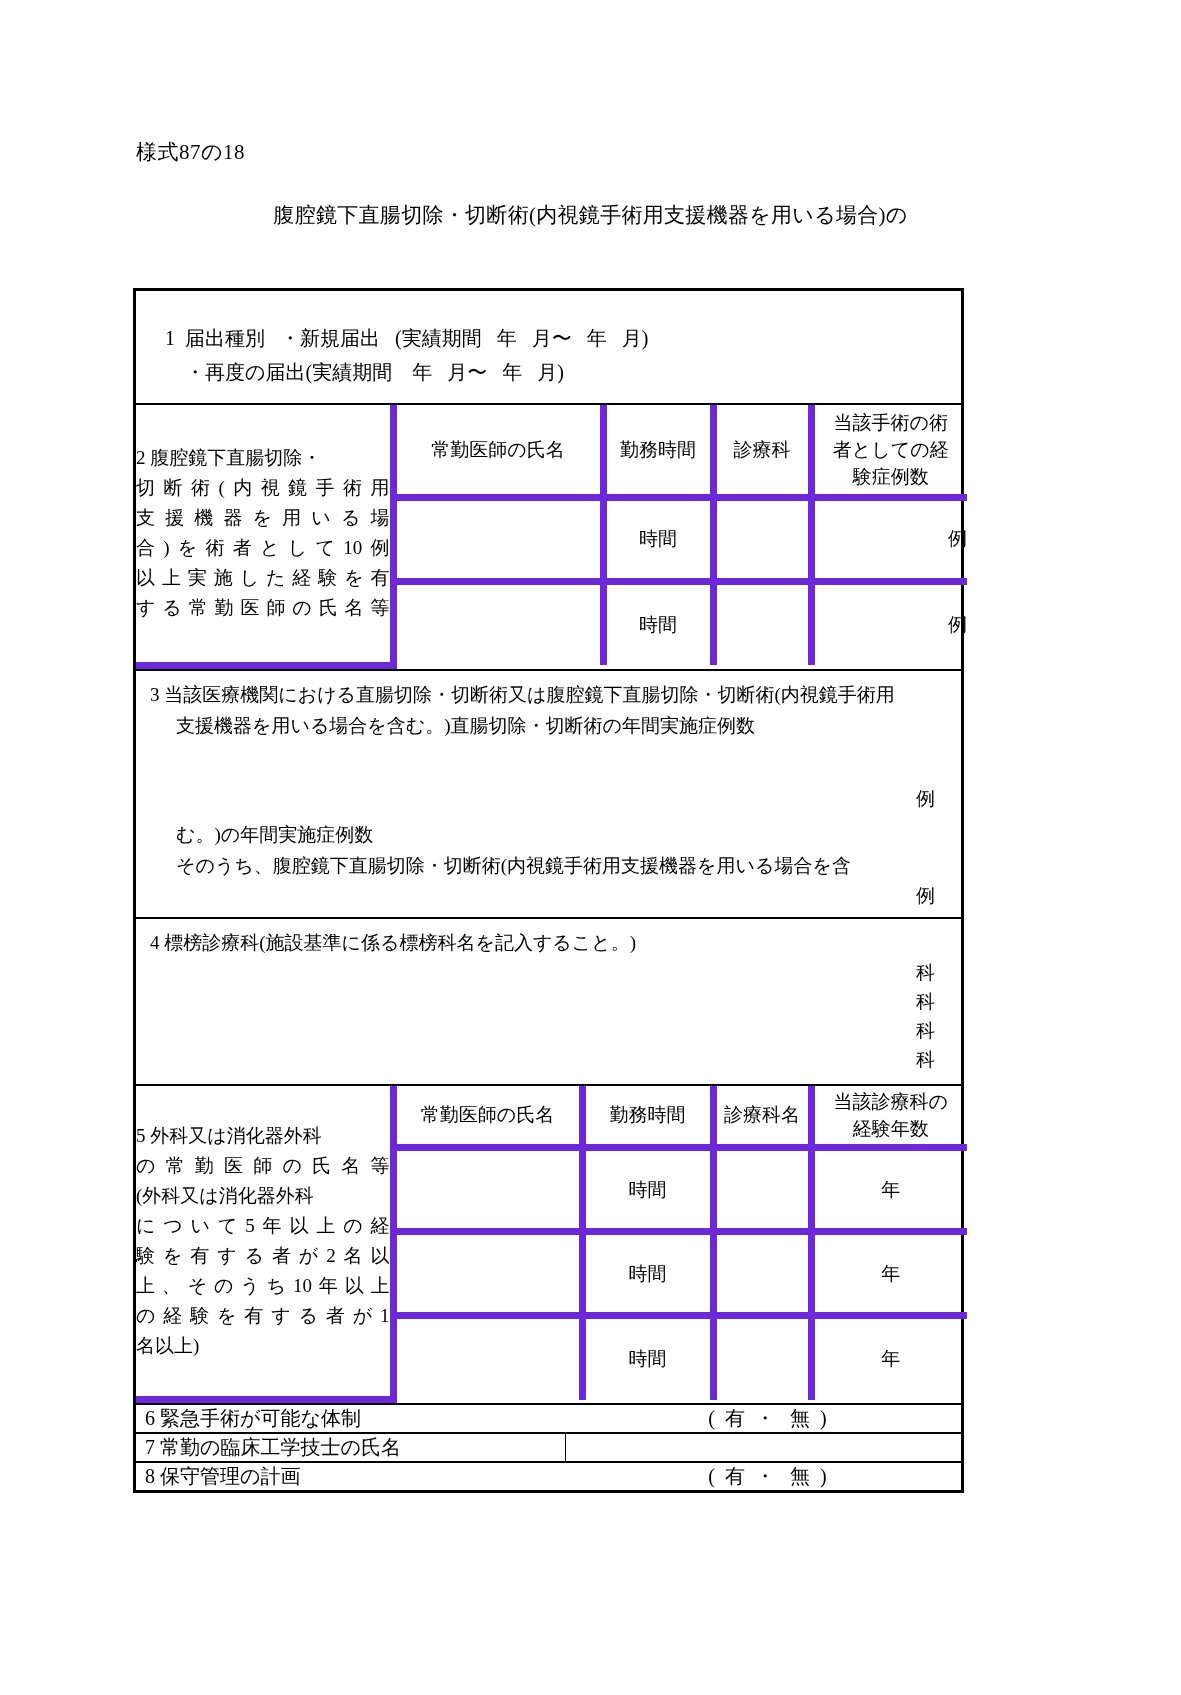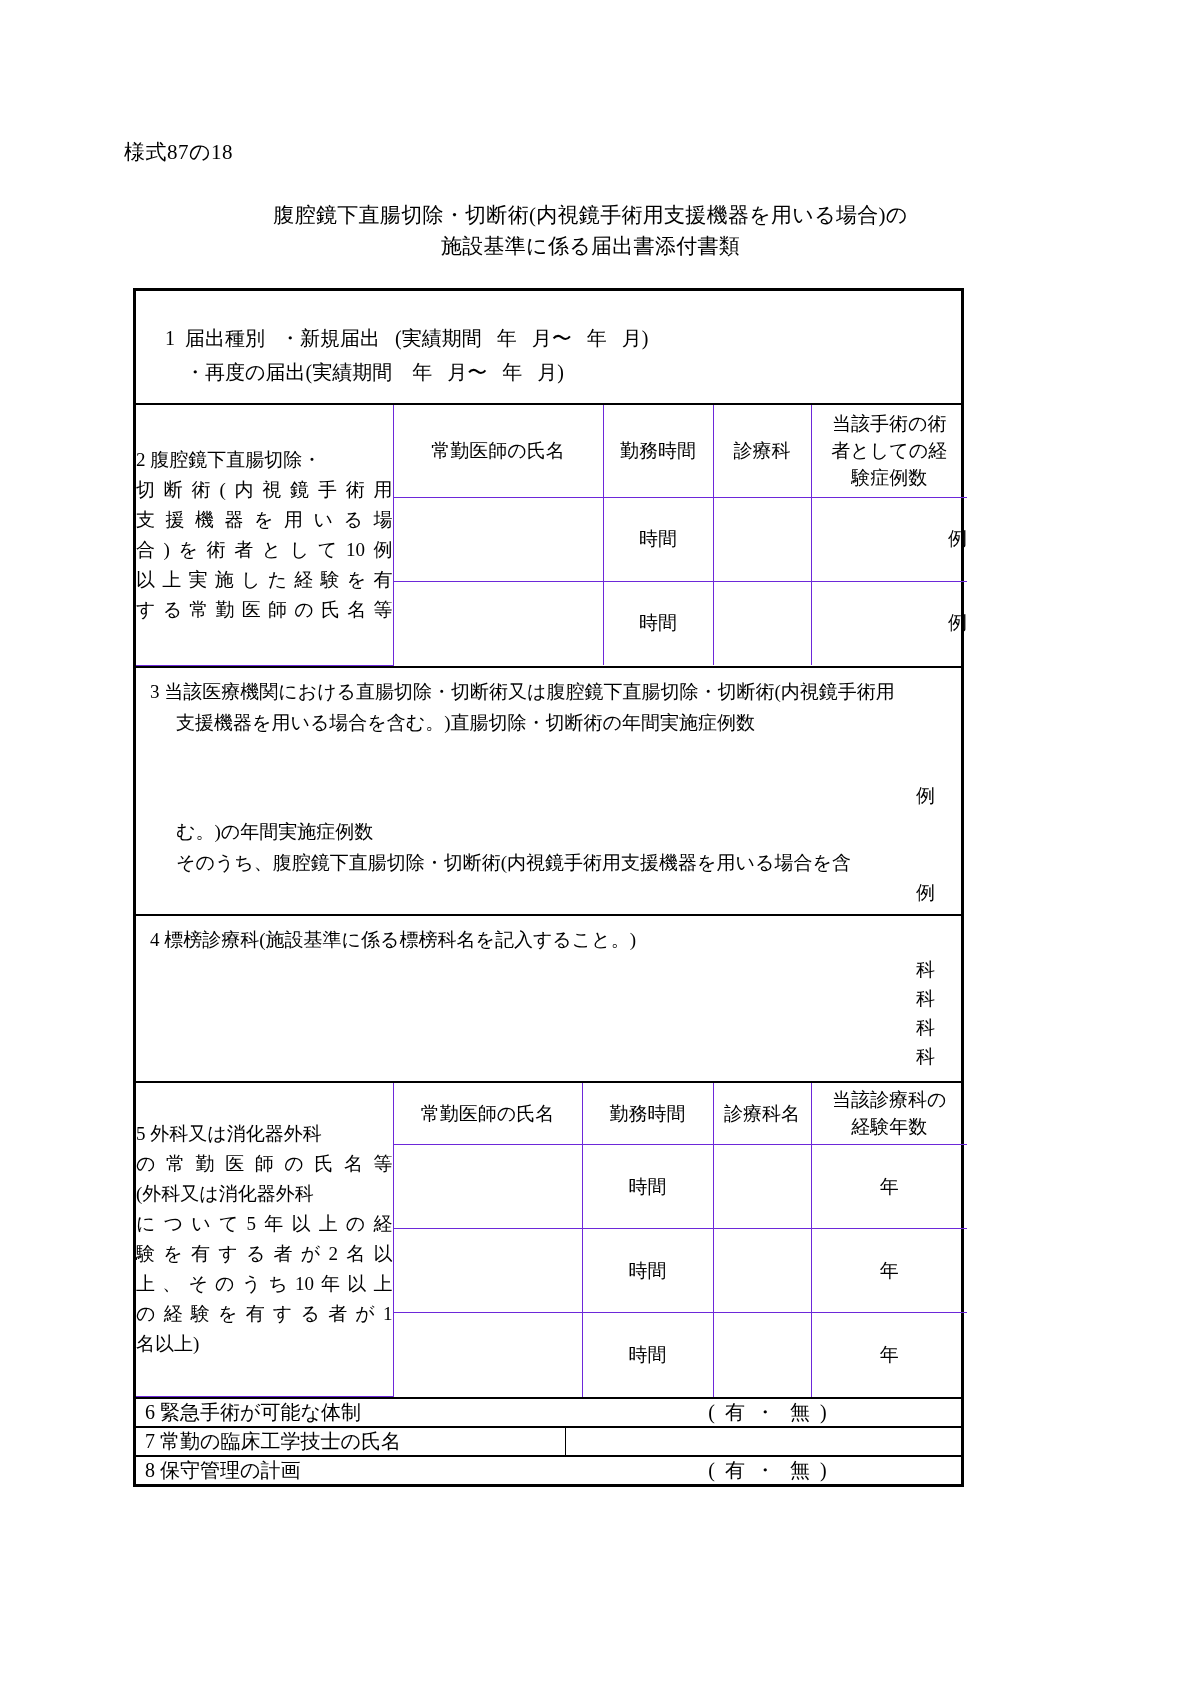--- a/index.html
+++ b/index.html
@@ -18,21 +18,21 @@
   .page {
     position: relative;
     width: 1181px;
     height: 1695px;
     box-sizing: border-box;
   }
 
   
   .form-no {
     position: absolute;
-    left: 124px;
+    left: 136px;
     top: 138px;
     font-size: 21px;
     letter-spacing: 0.5px;
     white-space: nowrap;
   }
   .doc-title {
     position: absolute;
     left: 0;
     top: 200px;
     width: 1181px;
@@ -67,21 +67,21 @@
   .sec1 .l2 { padding-left: 36px; white-space: pre; }
 
   
   table.grid {
     border-collapse: collapse;
     width: 100%;
     table-layout: fixed;
     font-size: 19px;
   }
   table.grid td {
-    border: 1px solid #6d28d9;
+    border: 7px solid #6d28d9;
     padding: 0;
     vertical-align: middle;
     box-sizing: border-box;
   }
   table.grid td.edge-l { border-left: none; }
   table.grid td.edge-r { border-right: none; }
   table.grid tr.first td { border-top: none; }
   table.grid tr.last td { border-bottom: none; }
 
   .lbl-cell {
@@ -159,21 +159,20 @@
 </style>
 </head>
 <body>
 
 <div class="page">
 
   <div class="form-no">様式87の18</div>
 
   <div class="doc-title">
     <span class="tline">腹腔鏡下直腸切除・切断術(内視鏡手術用支援機器を用いる場合)の</span>
-    <span class="tline">施設基準に係る届出書添付書類</span>
   </div>
 
   <div class="frame">
 
     <div class="row sec1">
       <div class="l1">1  届出種別   ・新規届出   (実績期間   年   月〜   年   月)</div>
       <div class="l2">・再度の届出(実績期間    年   月〜   年   月)</div>
     </div>
 
     <div class="row divider-top">

